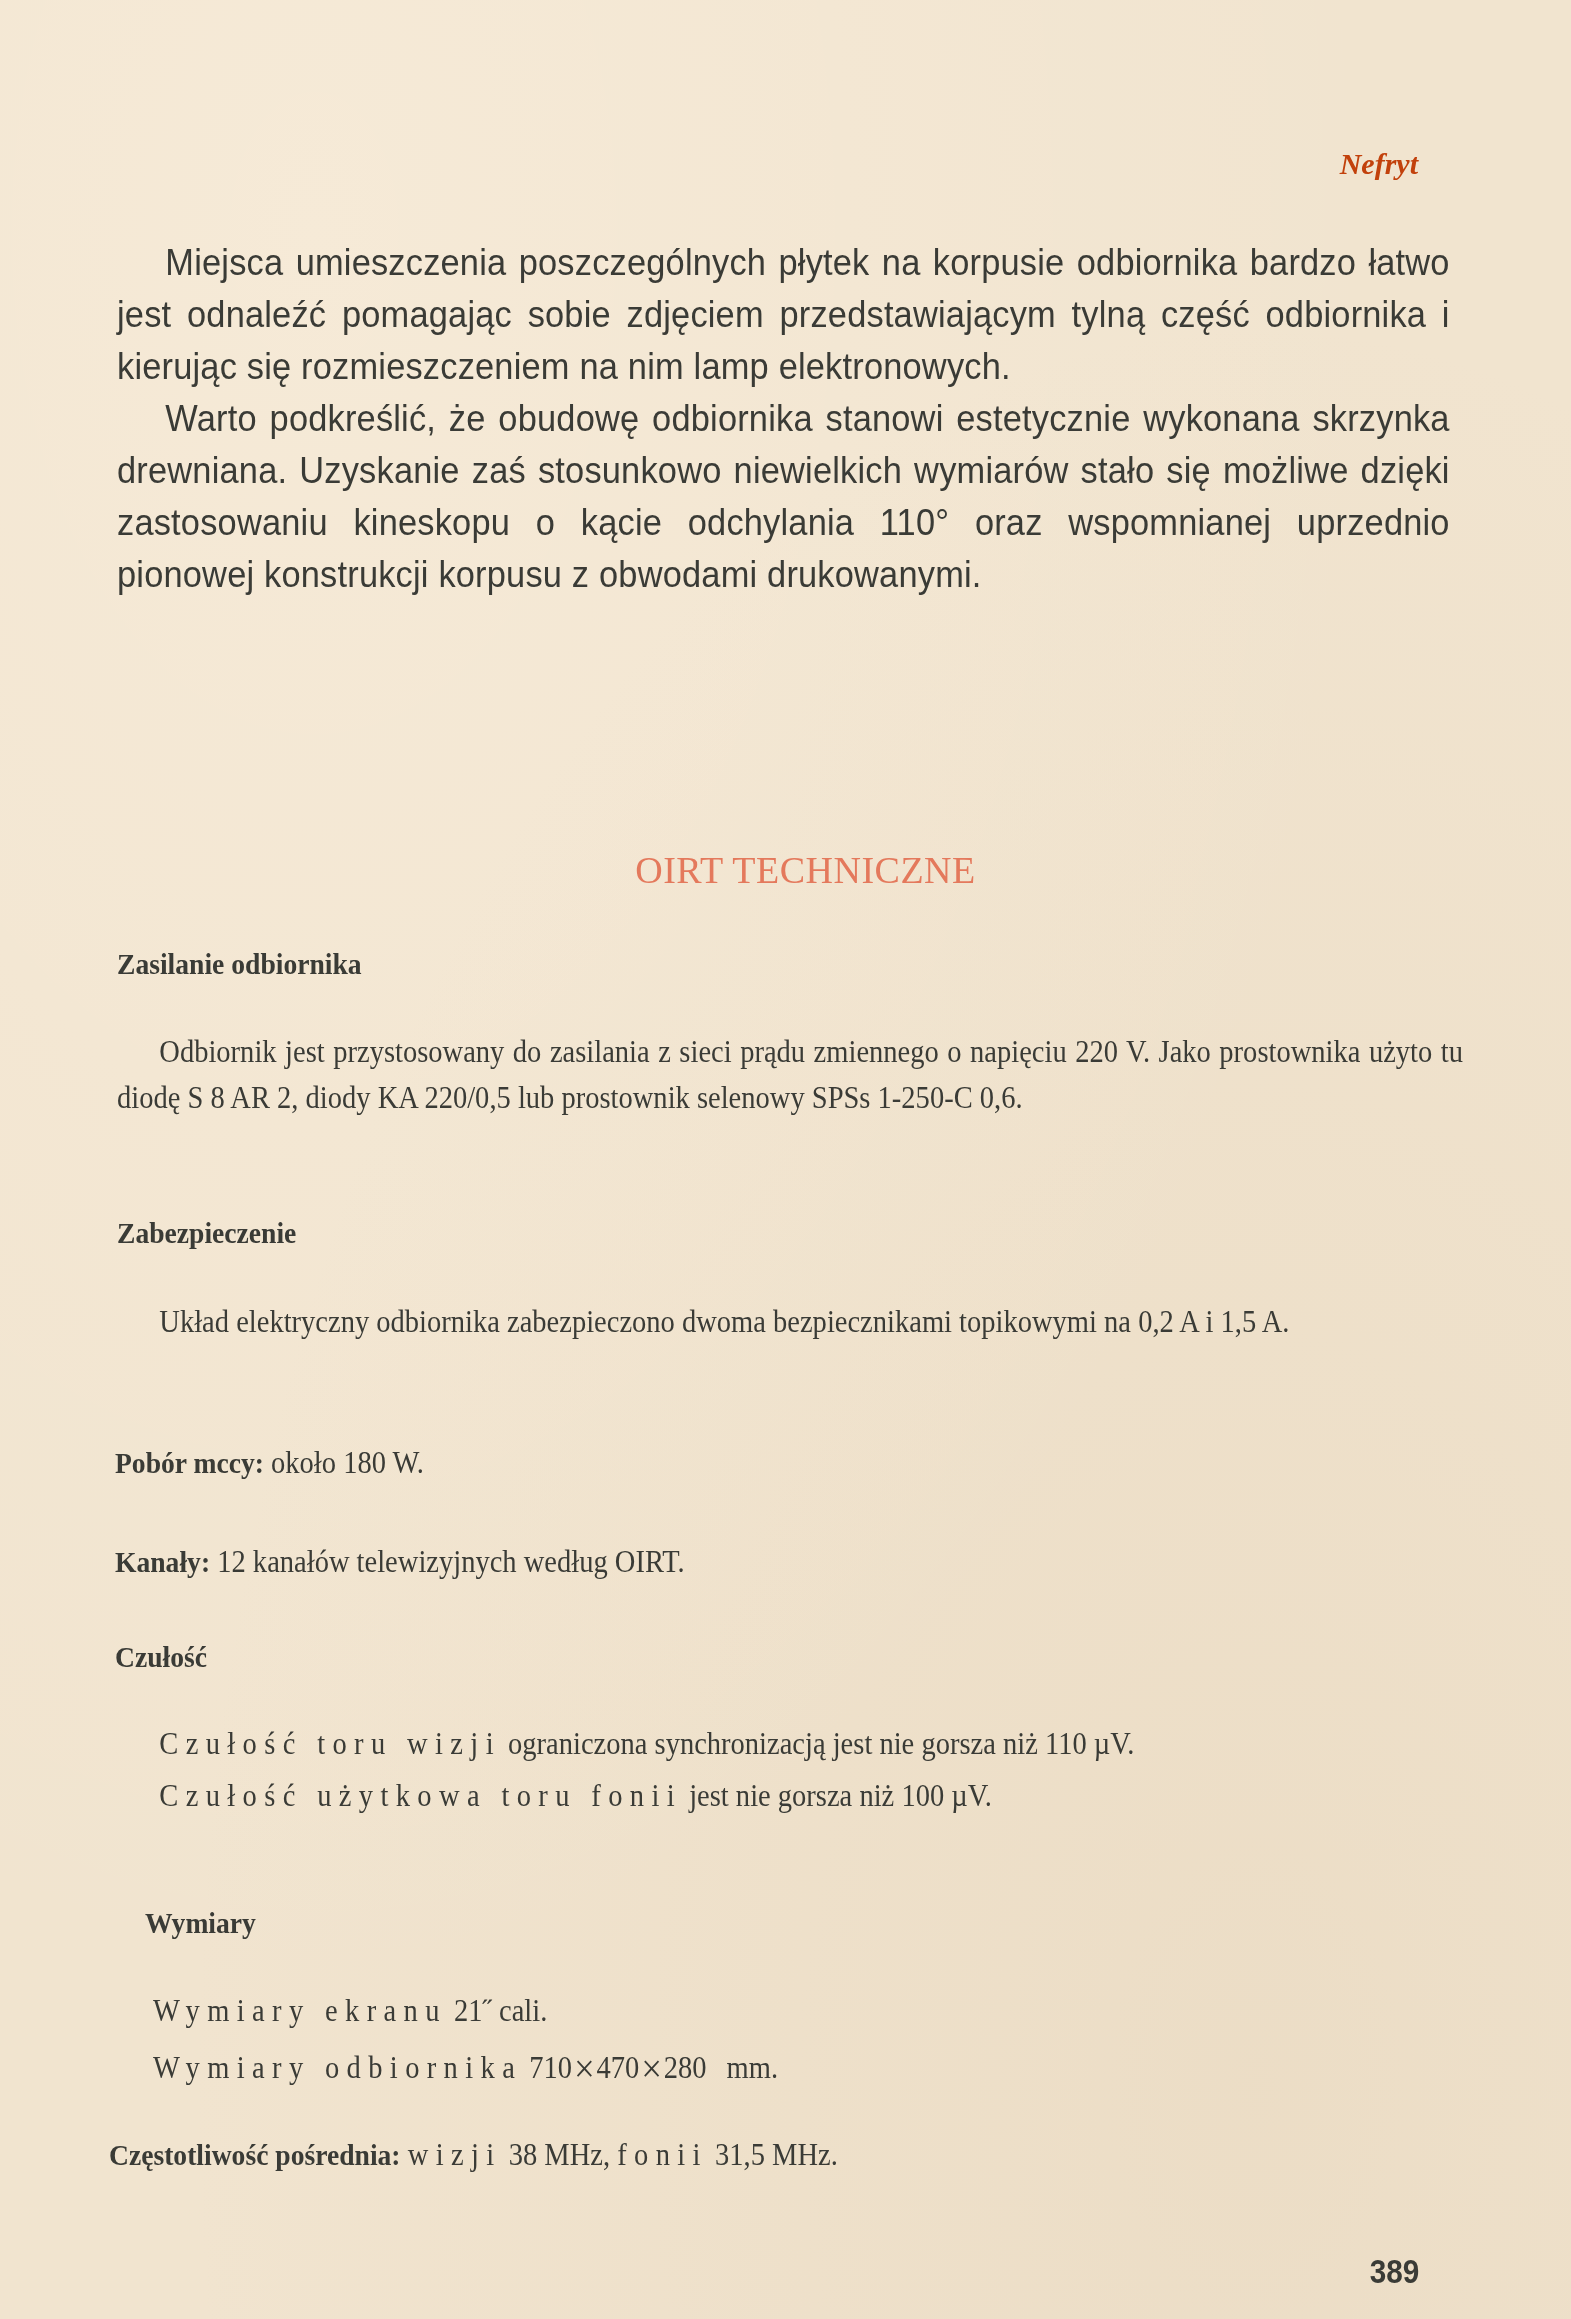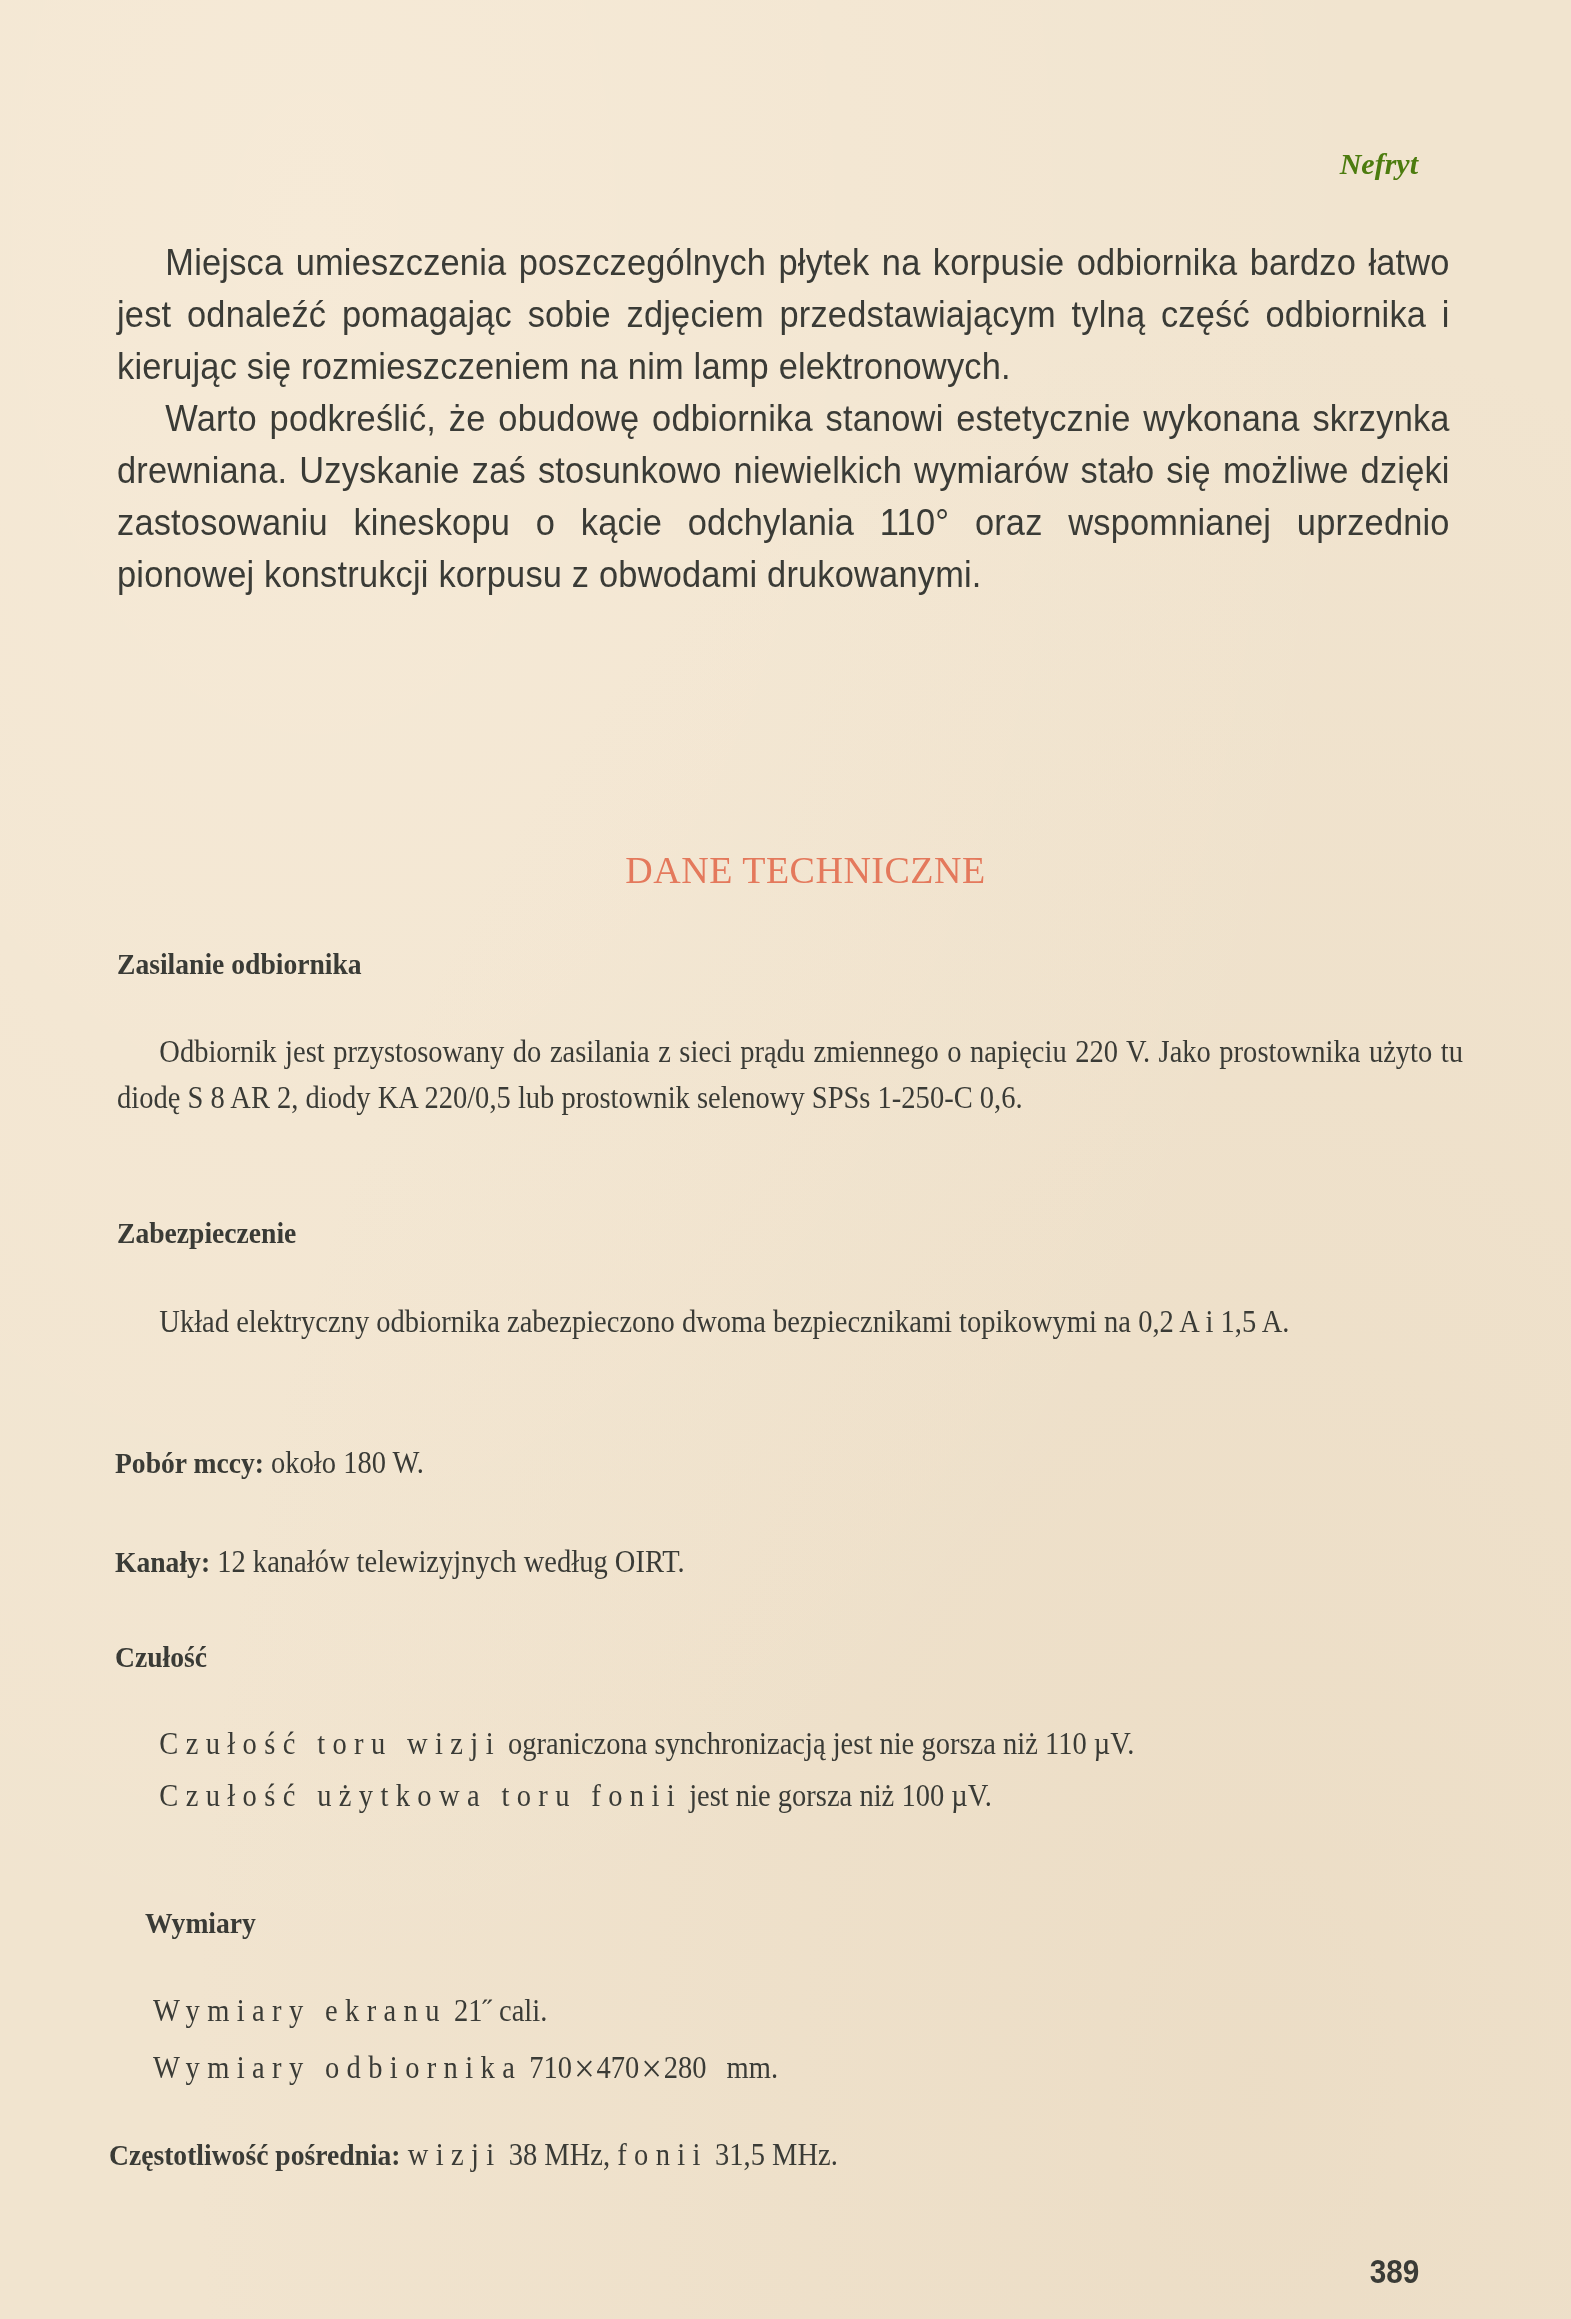--- a/index.html
+++ b/index.html
@@ -19,21 +19,21 @@
         radial-gradient(ellipse at 80% 90%, rgba(220,200,170,0.25), transparent 60%);
       pointer-events: none;
     }
     .running-head {
       position: absolute;
       right: 153px;
       top: 147px;
       font-style: italic;
       font-weight: bold;
       font-size: 30px;
-      color: #4d7c0f;
+      color: #c2410c;
     }
     .body-text {
       position: absolute;
       left: 117px;
       width: 1333px;
       font-family: "Liberation Sans Narrow", "Liberation Sans", sans-serif;
       font-size: 37px;
       line-height: 52px;
       text-align: justify;
       color: #3a3b36;
@@ -105,21 +105,21 @@
 
 <div class="paper-tex"></div>
 
 <div class="running-head">Nefryt</div>
 
 <div class="body-text" id="intro">
   <p>Miejsca umieszczenia poszczególnych płytek na korpusie odbiornika bardzo łatwo jest odnaleźć pomagając sobie zdjęciem przedstawiającym tylną część odbiornika i kierując się rozmieszczeniem na nim lamp elektronowych.</p>
   <p>Warto podkreślić, że obudowę odbiornika stanowi estetycznie wykonana skrzynka drewniana. Uzyskanie zaś stosunkowo niewielkich wymiarów stało się możliwe dzięki zastosowaniu kineskopu o kącie odchylania 110° oraz wspomnianej uprzednio pionowej konstrukcji korpusu z obwodami drukowanymi.</p>
 </div>
 
-<div class="section-title">DANE TECHNICZNE</div>
+<div class="section-title">OIRT TECHNICZNE</div>
 
 <div class="spec-head" style="left:117px; top:947px;">Zasilanie odbiornika</div>
 <div class="spec-text" style="top:1029px;">
   <p>Odbiornik jest przystosowany do zasilania z sieci prądu zmiennego o napięciu 220 V. Jako prostownika użyto tu diodę S 8 AR 2, diody KA 220/0,5 lub prostownik selenowy SPSs 1-250-C 0,6.</p>
 </div>
 
 <div class="spec-head" style="left:117px; top:1216px;">Zabezpieczenie</div>
 <div class="spec-text" style="top:1299px;">
   <p>Układ elektryczny odbiornika zabezpieczono dwoma bezpiecznikami topikowymi na 0,2 A i 1,5 A.</p>
 </div>

